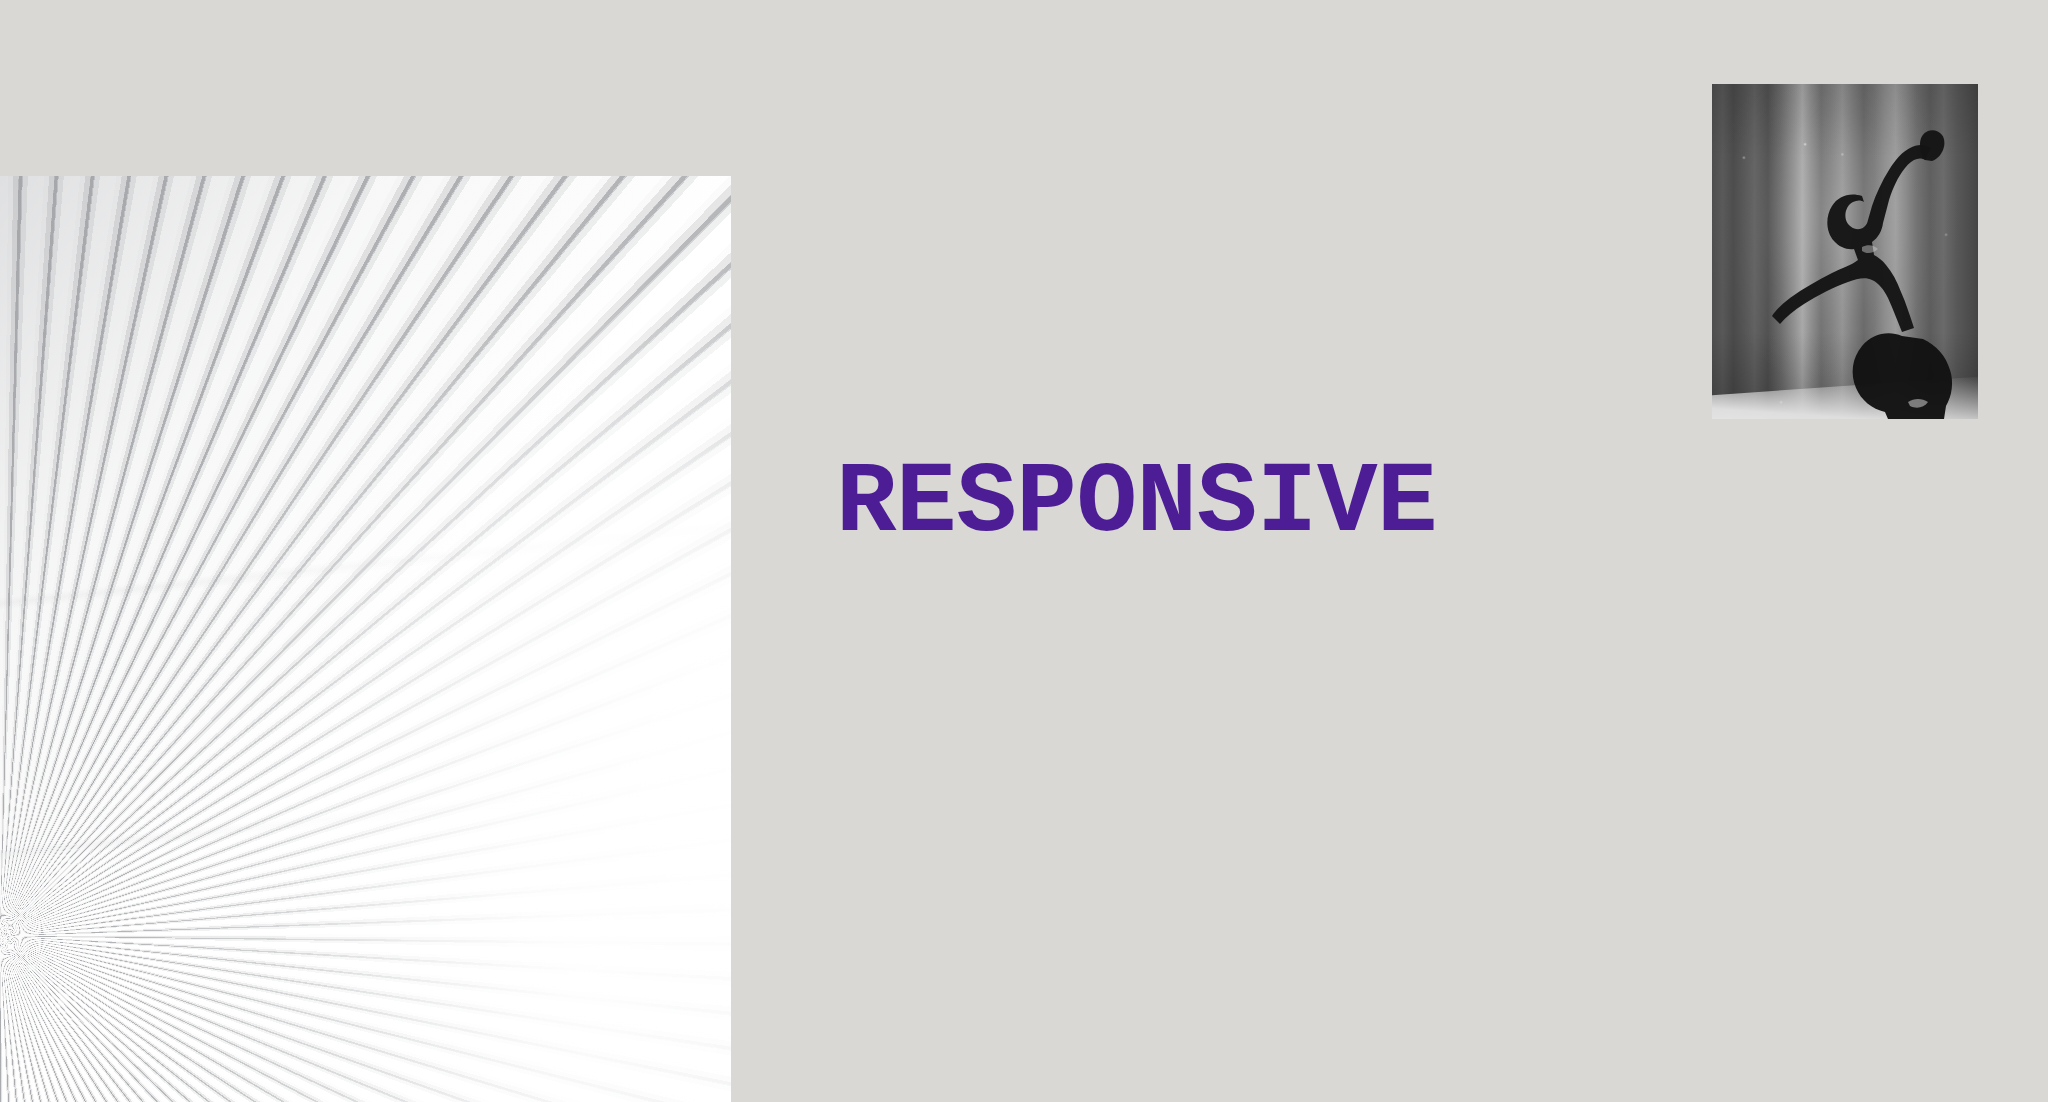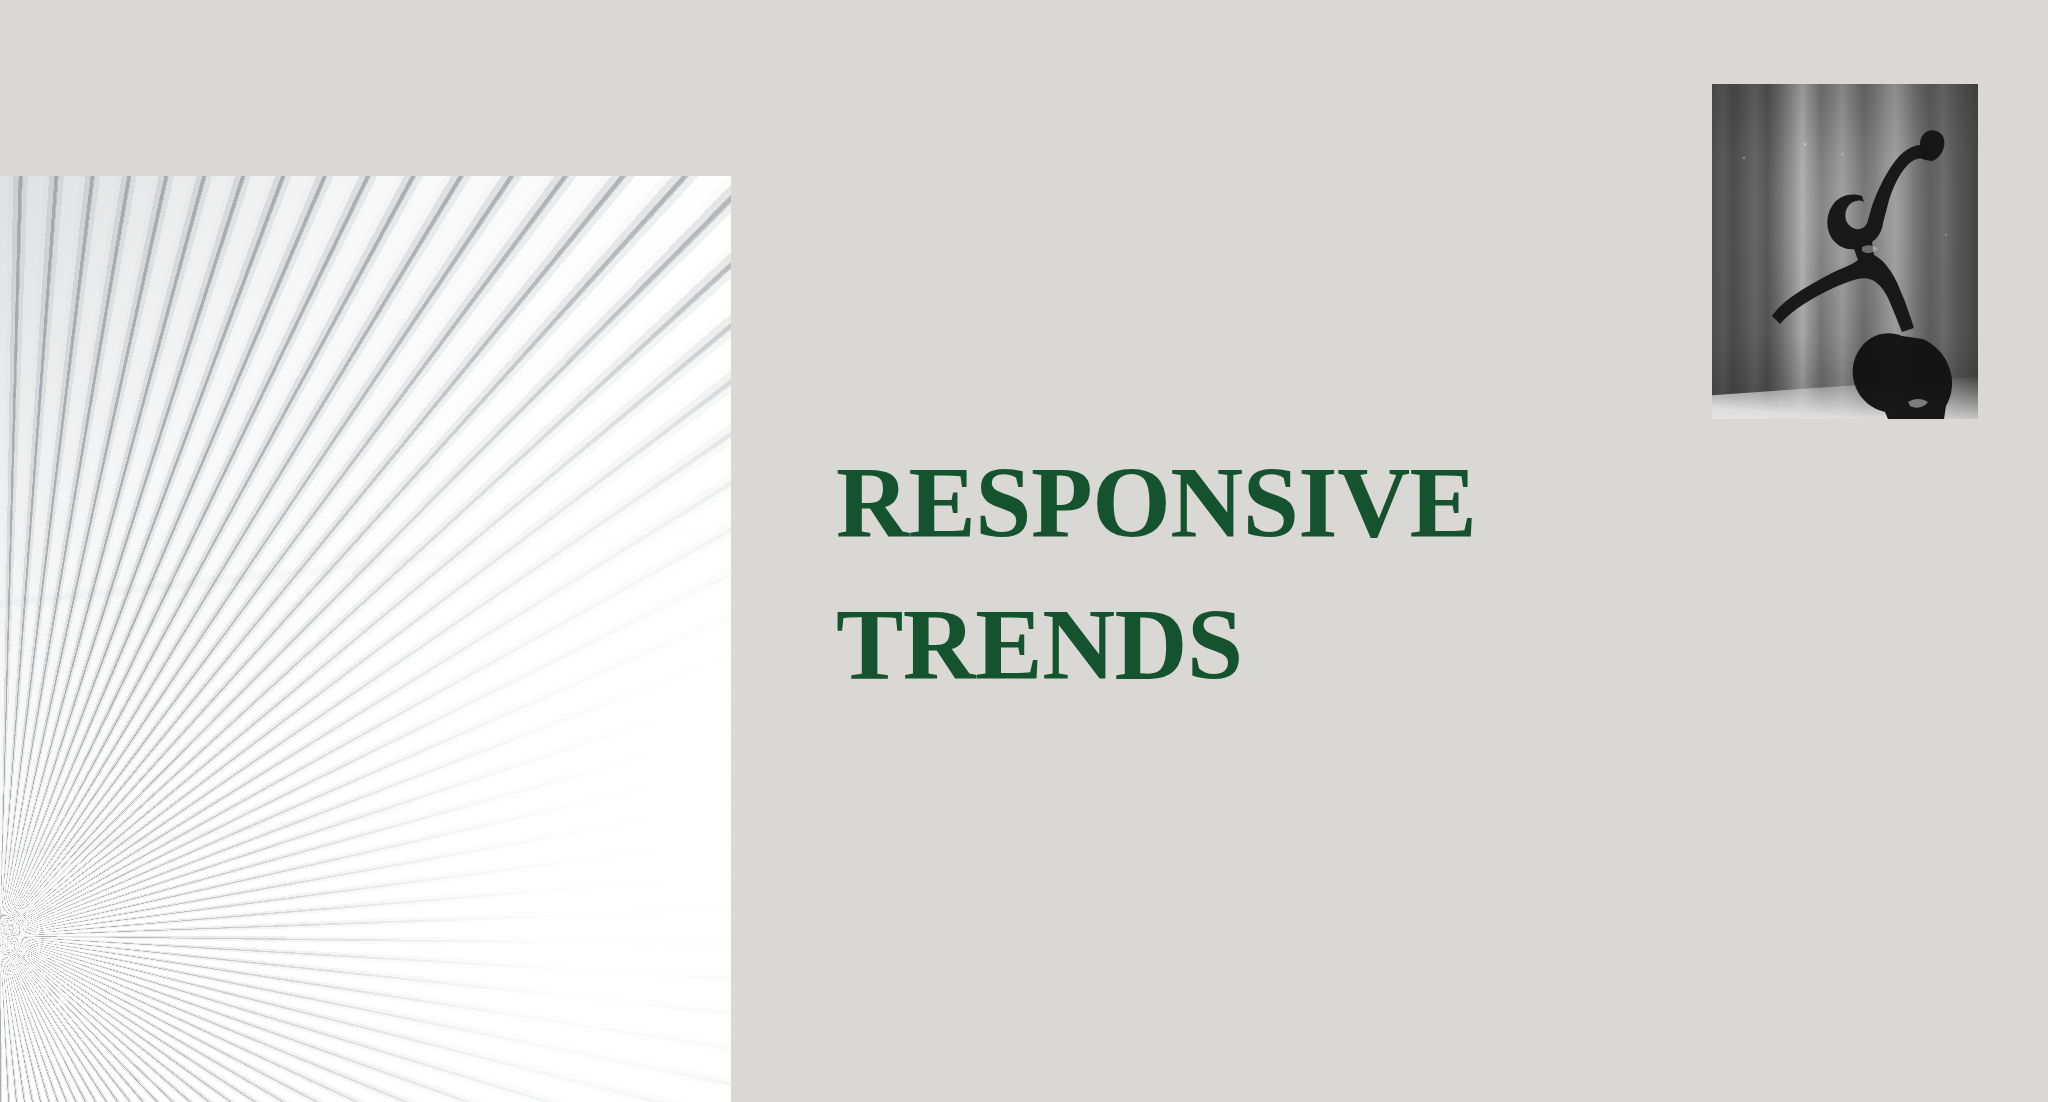--- a/index.html
+++ b/index.html
@@ -90,22 +90,22 @@
     background:
       linear-gradient(174deg, rgba(0,0,0,0) 0%, rgba(0,0,0,0) 42%, rgba(140,142,146,0.07) 42.6%, rgba(0,0,0,0) 43.3%, rgba(0,0,0,0) 67%, rgba(140,142,146,0.06) 67.6%, rgba(0,0,0,0) 68.4%, rgba(0,0,0,0) 100%);
   }
 
   
   #headline {
     position: absolute;
     left: 836px;
     top: 432px;
     width: 780px;
-    color: #14532d;
-    font-family: Liberation Serif, serif;
+    color: #4c1d95;
+    font-family: Liberation Mono, monospace;
     font-weight: 700;
     font-size: 101px;
     line-height: 142px;
     letter-spacing: -0.5px;
     white-space: nowrap;
   }
 
   #headline .line {
     display: block;
   }
@@ -200,21 +200,20 @@
   <div id="arch-image" aria-label="Curved white architectural ribs">
     <div class="ribs"></div>
     <div class="ribs2"></div>
     <div class="seams"></div>
     <div class="glow"></div>
     <div class="shade"></div>
   </div>
 
   <div id="headline">
     <span class="line">RESPONSIVE</span>
-    <span class="line">TRENDS</span>
   </div>
 
   <div id="dancer-photo" aria-label="Dancers silhouetted behind curtain">
     <div class="curtain"></div>
     <div class="curtain-shade"></div>
     <div class="floor"></div>
 
     <svg viewBox="0 0 266 335" preserveAspectRatio="none">
 
       <path d="M150 112

